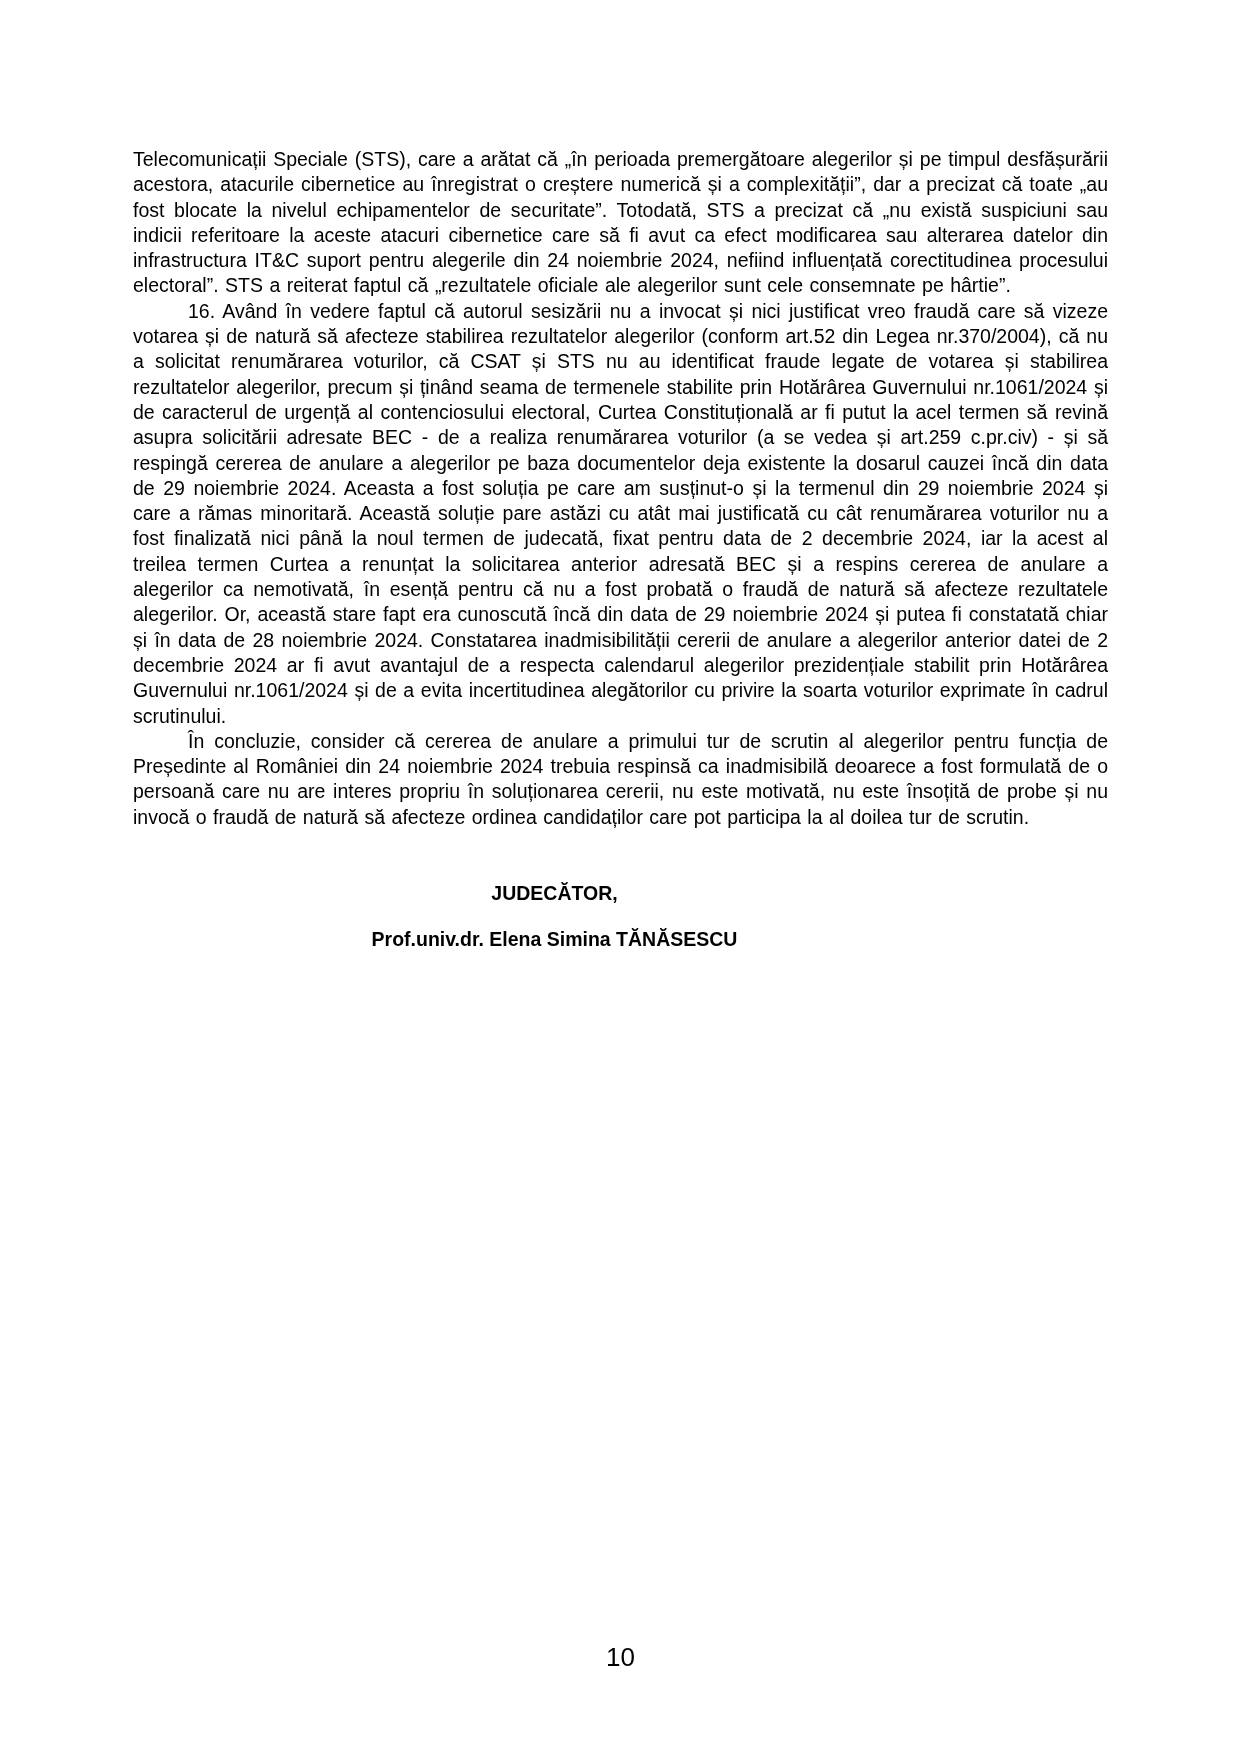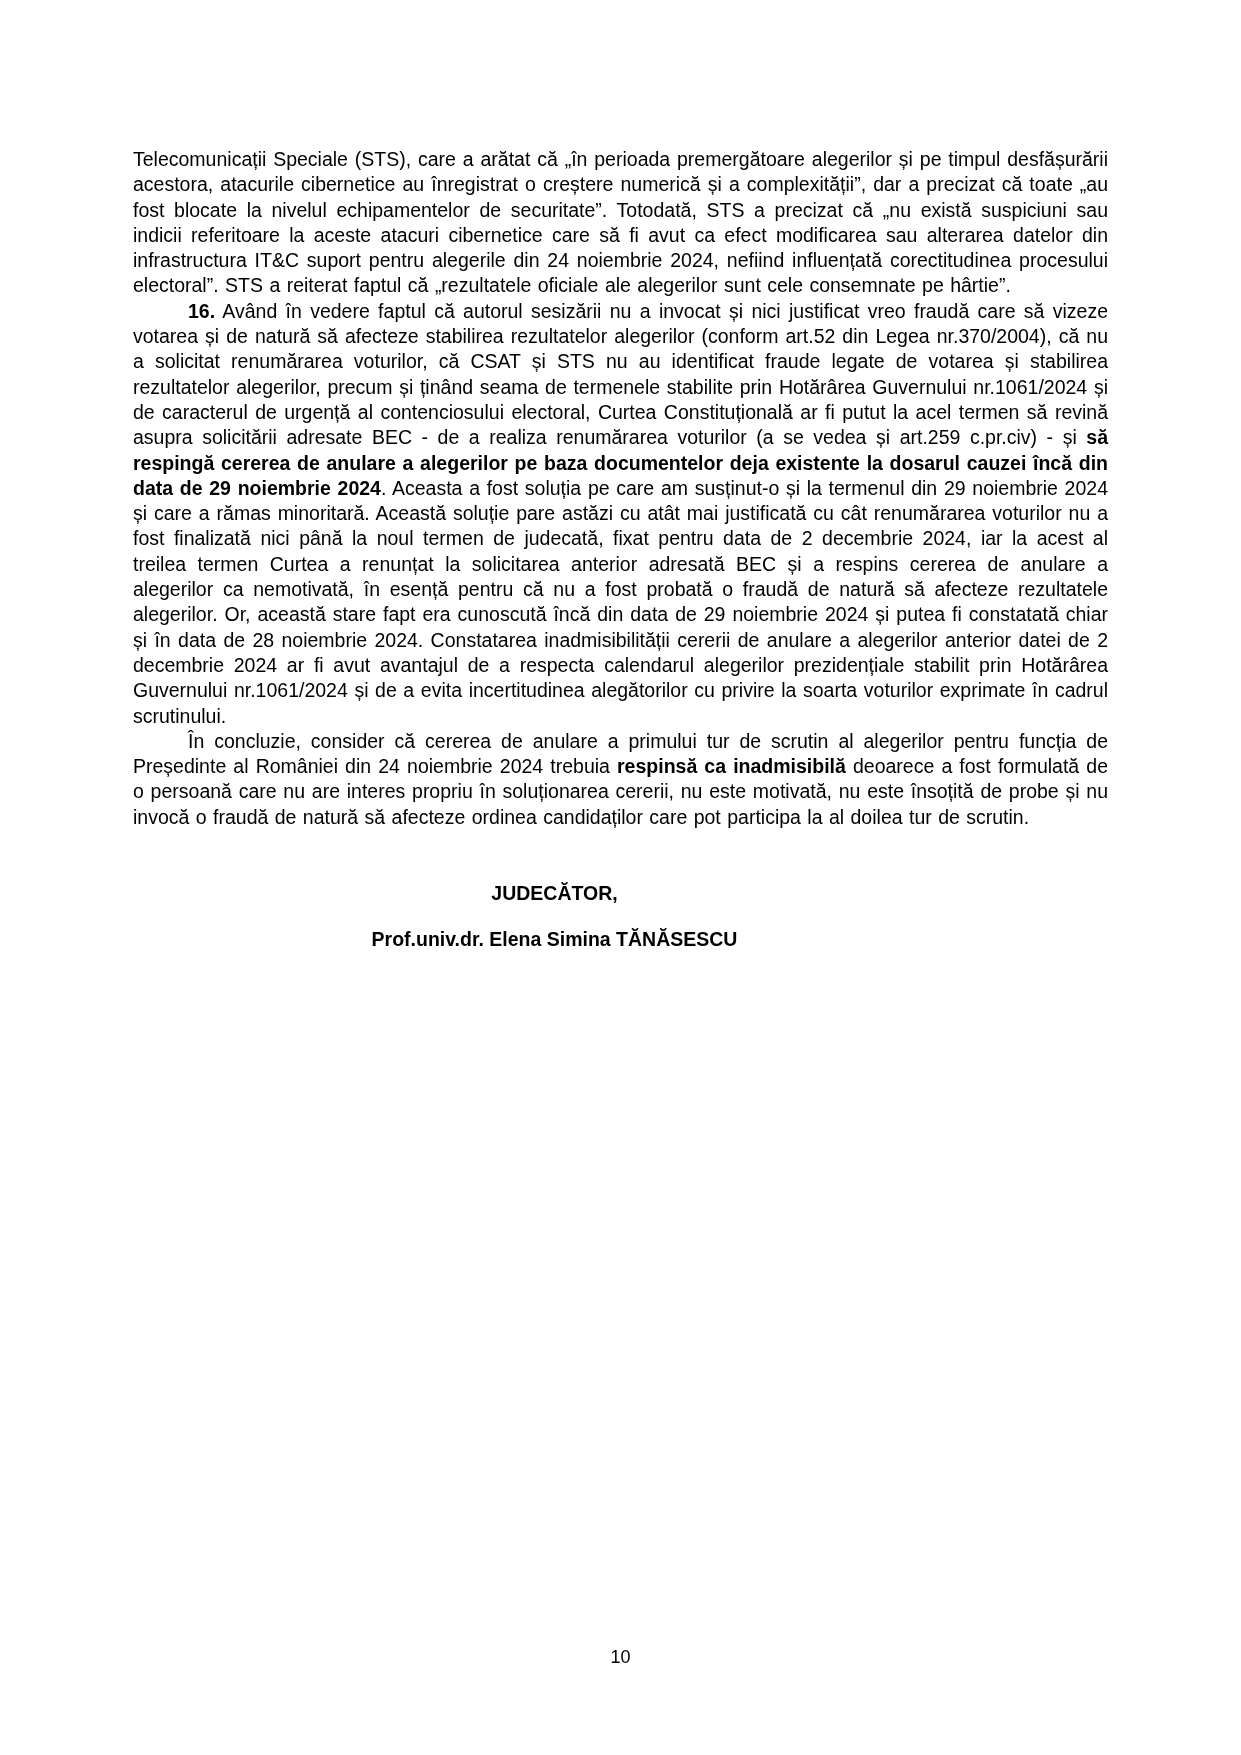--- a/index.html
+++ b/index.html
@@ -31,21 +31,21 @@
     font-size: 19.5px;
     line-height: 25.3px;
     text-align: justify;
     letter-spacing: 0;
     word-spacing: 1px;
   }
   .para.indent {
     text-indent: 55px;
   }
   .bold {
-    font-weight: bold;
+    font-weight: normal;
   }
   .signature {
     position: relative;
     left: -66px;
     margin-top: 51px;
     text-align: center;
     font-size: 19.5px;
     line-height: 25.3px;
   }
   .sig-title {
@@ -56,21 +56,21 @@
   .sig-name {
     margin: 21px 0 16px 0;
     font-weight: bold;
   }
   .page-number {
     position: absolute;
     left: 133px;
     width: 975px;
     top: 1645px;
     text-align: center;
-    font-size: 18px;
+    font-size: 26px;
     line-height: 25.3px;
   }
 </style>
 </head>
 <body>
 
 <div class="page">
   <div class="content">
     <div id="paragraphs">
         <p class="para"><span>Telecomunicații Speciale (STS), care a arătat că „în perioada premergătoare alegerilor și pe timpul desfășurării acestora, atacurile cibernetice au înregistrat o creștere numerică și a complexității”, dar a precizat că toate „au fost blocate la nivelul echipamentelor de securitate”. Totodată, STS a precizat că „nu există suspiciuni sau indicii referitoare la aceste atacuri cibernetice care să fi avut ca efect modificarea sau alterarea datelor din infrastructura IT&amp;C suport pentru alegerile din 24 noiembrie 2024, nefiind influențată corectitudinea procesului electoral”. STS a reiterat faptul că „rezultatele oficiale ale alegerilor sunt cele consemnate pe hârtie”.</span></p>

